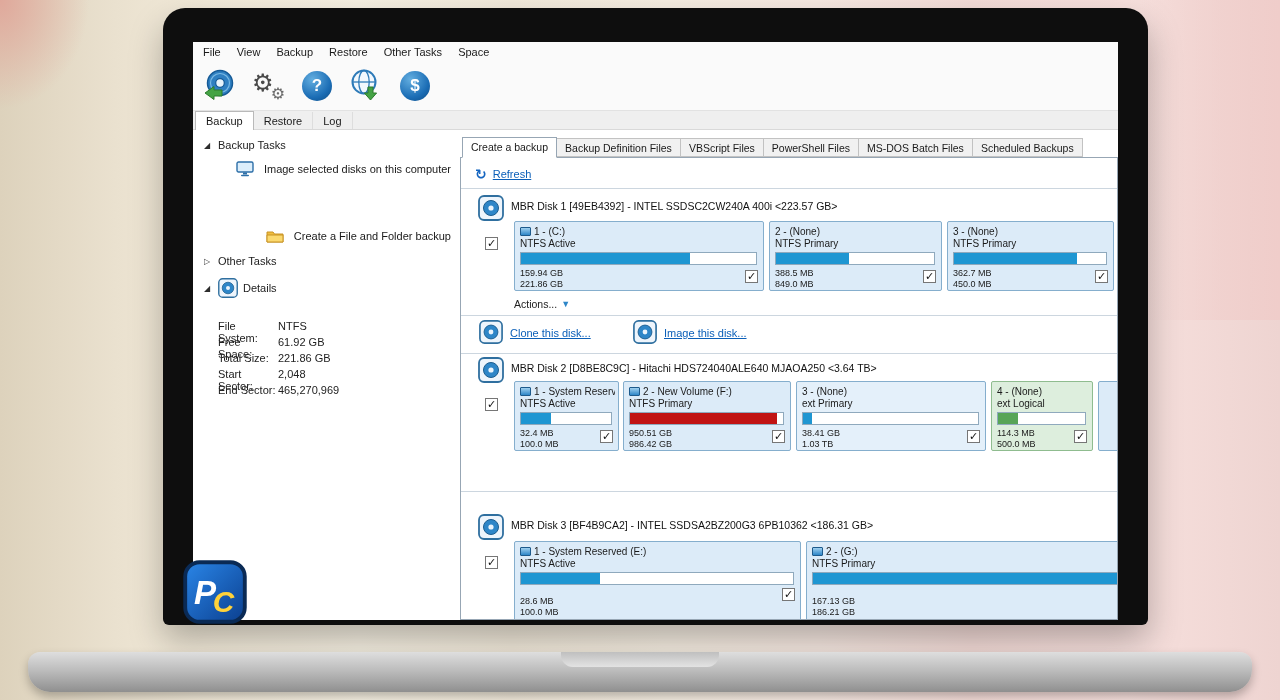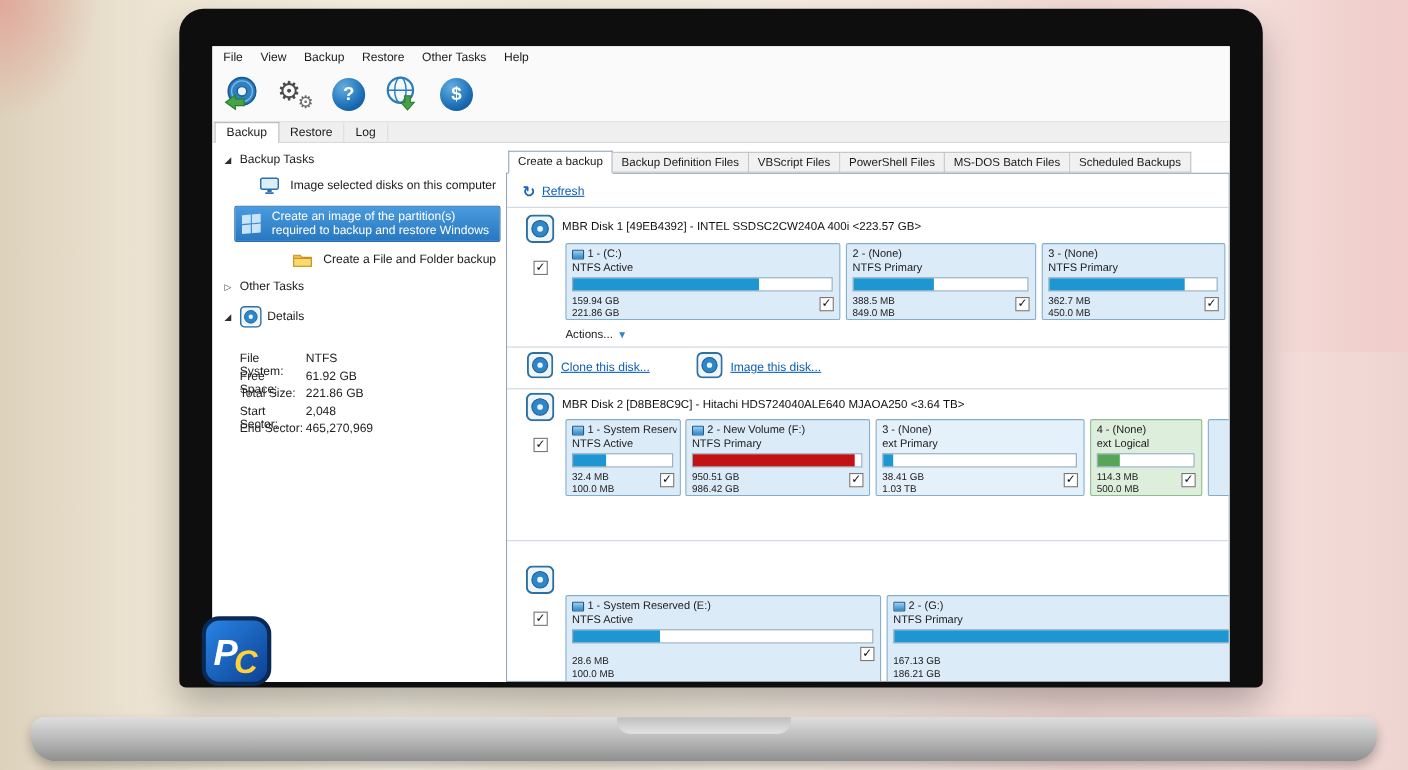--- a/index.html
+++ b/index.html
@@ -96,21 +96,21 @@
 
 <div class="screen-content">
 <div class="app">
 
   <div class="menubar">
     <span class="menu-item">File</span>
     <span class="menu-item">View</span>
     <span class="menu-item">Backup</span>
     <span class="menu-item">Restore</span>
     <span class="menu-item">Other Tasks</span>
-    <span class="menu-item">Help</span>
+    <span class="menu-item">Space</span>
   </div>
 
   <div class="toolbar">
     <div class="tb-icon">
       <svg width="36" height="36" viewBox="0 0 36 36">
         <circle cx="19" cy="15" r="12.5" fill="#2f7fc1" stroke="#155a96" stroke-width="1.5"></circle>
         <circle cx="19" cy="15" r="9.5" fill="none" stroke="#79b9e4" stroke-width="1.2"></circle>
         <circle cx="19" cy="15" r="4.3" fill="#e8f3fb" stroke="#155a96" stroke-width="1.2"></circle>
         <path d="M21 22 h-8 v-3.5 l-9 6.5 9 6.5 V28 h8 z" fill="#44a344" stroke="#2c7a2c" stroke-width="1"></path>
       </svg>
@@ -148,31 +148,20 @@
     </div>
     <div class="task" style="top:28px">
       <span class="t-icon">
         <svg width="18" height="16" viewBox="0 0 18 16">
           <rect x="1" y="1" width="16" height="10" rx="1.5" fill="#dceefb" stroke="#2d6fa8" stroke-width="1.4"></rect>
           <rect x="7" y="11.5" width="4" height="2" fill="#2d6fa8"></rect>
           <rect x="5" y="13.7" width="8" height="1.6" rx="0.8" fill="#2d6fa8"></rect>
         </svg>
       </span>
       <span class="task-label">Image selected disks on this computer</span>
-    </div>
-    <div class="task selected" style="top:57px">
-      <span class="t-icon">
-        <span class="win-logo">
-              <span></span>
-              <span></span>
-              <span></span>
-              <span></span>
-            </span>
-      </span>
-      <span class="task-label">Create an image of the partition(s) required to backup and restore Windows</span>
     </div>
     <div class="task" style="top:96px">
       <span class="t-icon">
         <svg width="18" height="14" viewBox="0 0 18 14">
           <path d="M1 3 h6 l1.5 2 H17 v8 H1 z" fill="#f0bd3e" stroke="#c89325" stroke-width="1"></path>
           <path d="M1 6 h16 v7 H1 z" fill="#fbd96f" stroke="#c89325" stroke-width="1"></path>
         </svg>
       </span>
       <span class="task-label">Create a File and Folder backup</span>
     </div>
@@ -391,20 +380,21 @@
 
       <div class="hsep" style="top:333px"></div>
 
       <span class="disk-badge" style="left:17px;top:356px">
         <svg width="26" height="26" viewBox="0 0 26 26">
           <rect x="1" y="1" width="24" height="24" rx="5" fill="#eef5fc" stroke="#2f6f9f" stroke-width="1.8"></rect>
           <circle cx="13" cy="13" r="7.5" fill="#2e86c8" stroke="#1c5d8f"></circle>
           <circle cx="13" cy="13" r="2.6" fill="#eaf4fc"></circle>
         </svg>
       </span>
+      <span class="disk-title" style="left:50px;top:361px">MBR Disk 3 [BF4B9CA2] - INTEL SSDSA2BZ200G3 6PB10362  &lt;186.31 GB&gt;</span>
       <span class="checkbox disk-check" style="left:24px;top:398px">✓</span>
 
       <div class="part tall" style="left: 53px; top: 383px; width: 287px; background-color: rgb(220, 235, 248); border-color: rgb(133, 174, 205); padding-left: 42px;">
         <div class="p-label">
           <span class="drive-glyph"></span>
           <span>1 - System Reserved (E:)</span>
         </div>
         <div class="p-type">NTFS Active</div>
         <div class="p-bar">
           <div class="p-fill" style="width: 29%; background-color: rgb(30, 150, 210);"></div>

